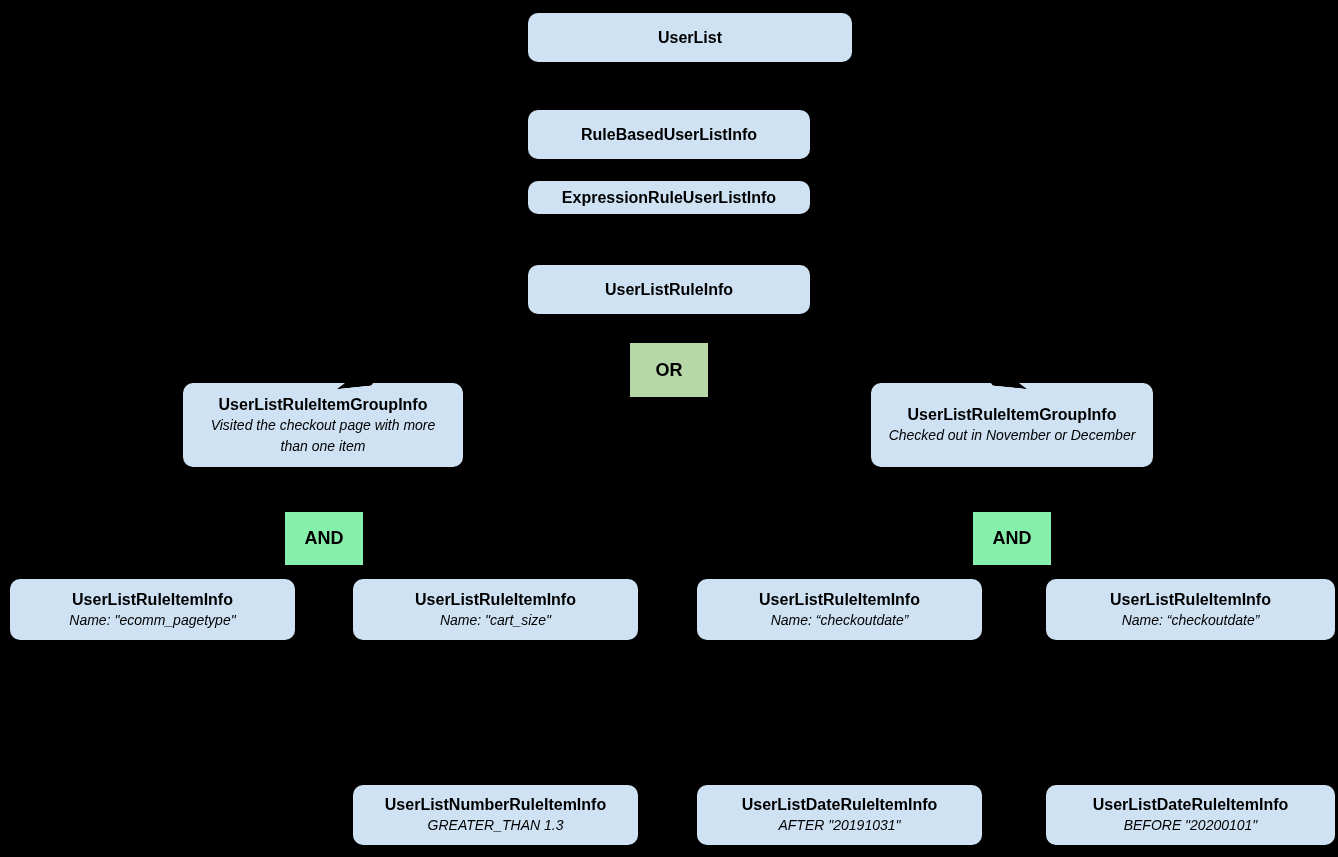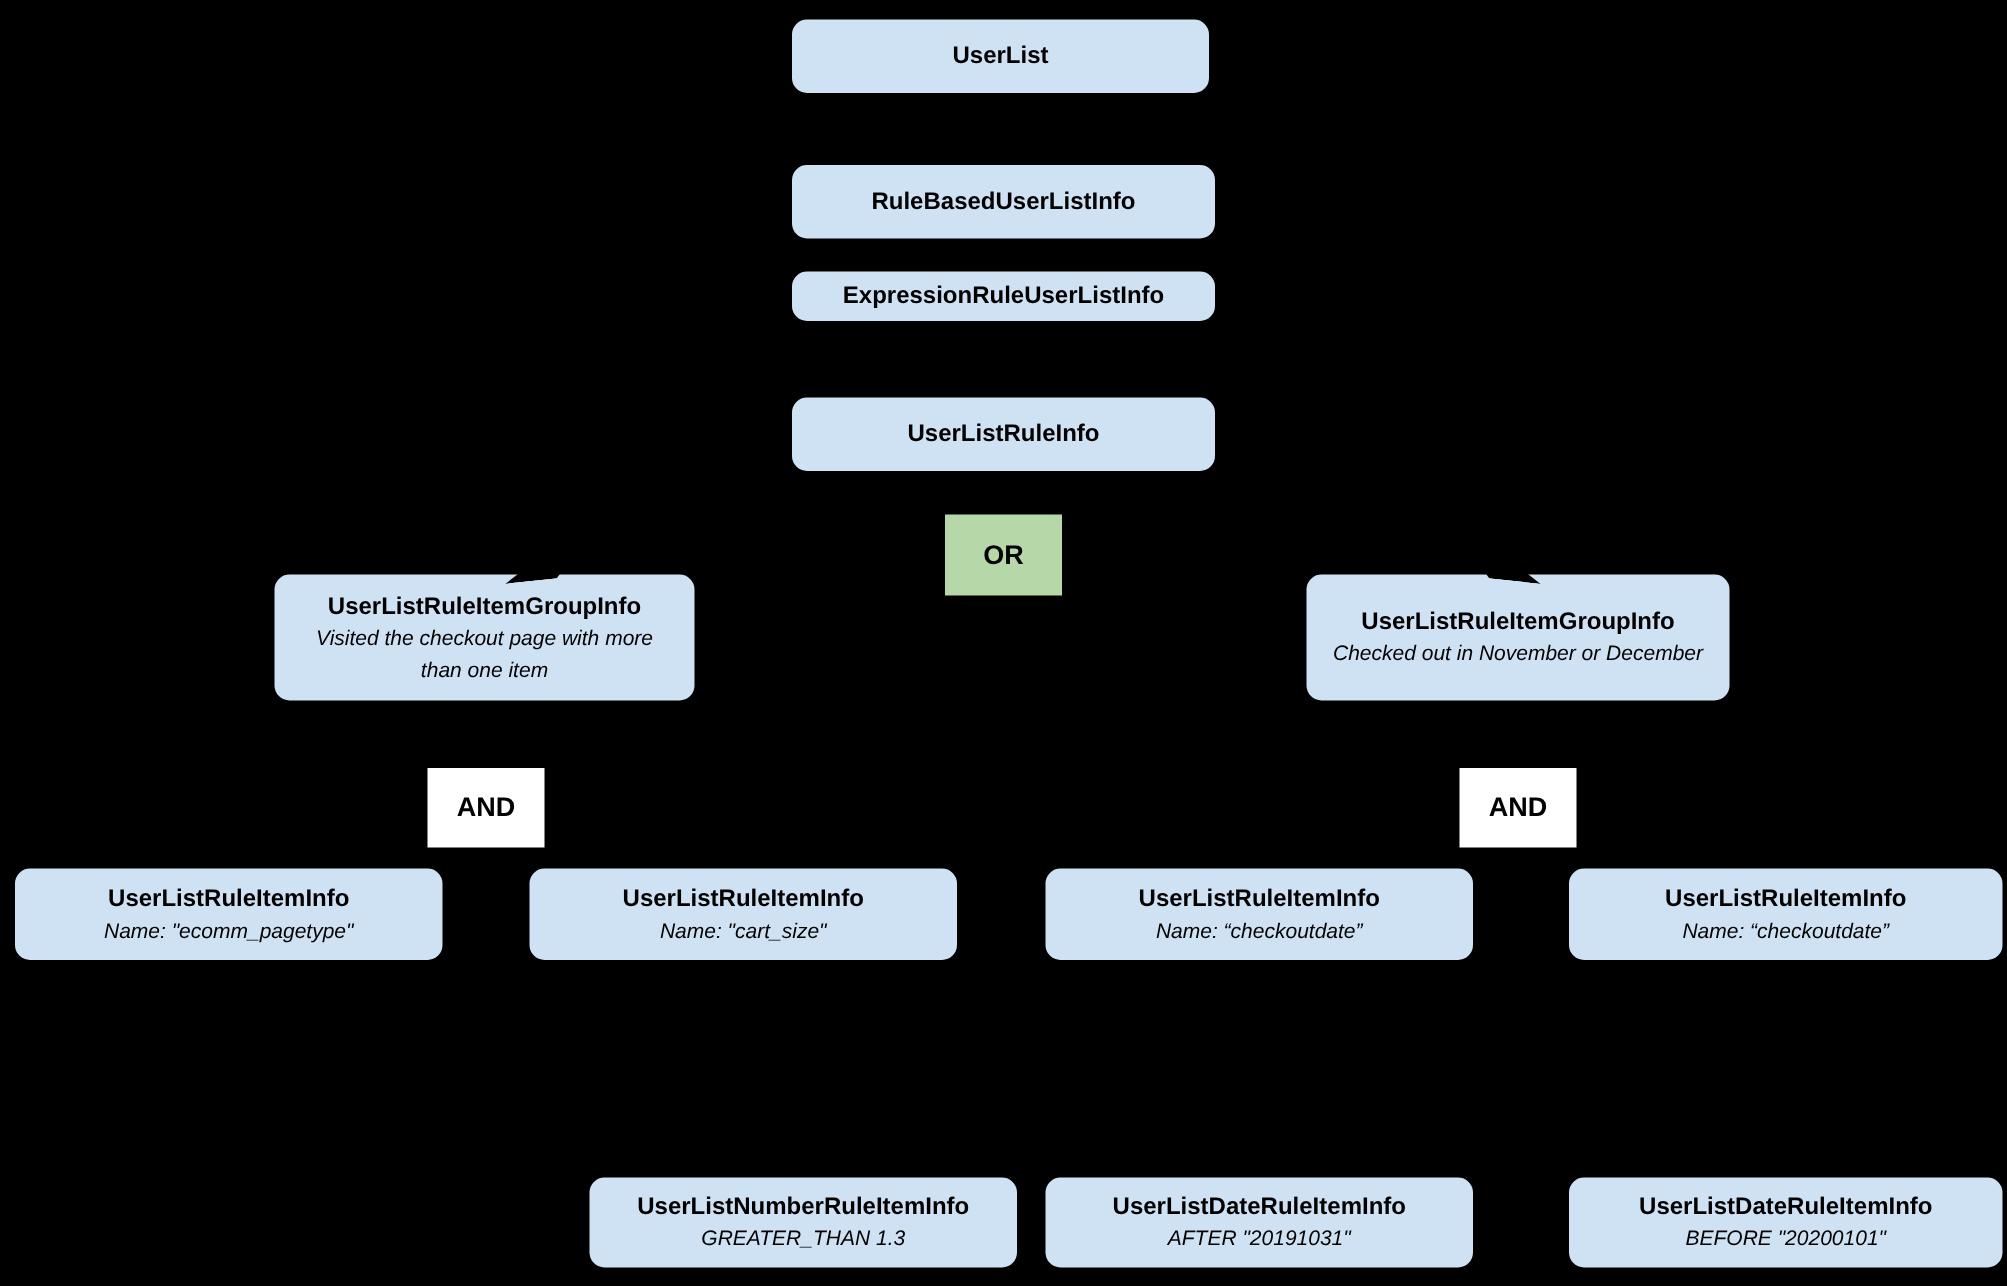--- a/index.html
+++ b/index.html
@@ -42,36 +42,36 @@
   .op {
     position: absolute;
     display: flex;
     align-items: center;
     justify-content: center;
     font-weight: bold;
     font-size: 18px;
     box-sizing: border-box;
   }
   .op.or  { background: #b6d7a8; }
-  .op.and { background: #ffffff; }
+  .op.and { background: #86efac; }
   .arrowhead {
     position: absolute;
     background: #000000;
     clip-path: polygon(0% 100%, 55% 0%, 100% 30%, 78% 100%);
     z-index: 3;
   }
   .arrowhead.flip { transform: scaleX(-1) rotate(-6deg); }
   .arrowhead.l { transform: rotate(-6deg); }
 </style>
 </head>
 <body>
 
 <div class="canvas">
 
-  <div class="node" style="left:528px; top:13px; width:278px; height:49px;">
+  <div class="node" style="left:528px; top:13px; width:324px; height:49px;">
     <span class="title">UserList</span>
   </div>
 
   <div class="node" style="left:528px; top:110px; width:282px; height:49px;">
     <span class="title">RuleBasedUserListInfo</span>
   </div>
 
   <div class="node" style="left:528px; top:181px; width:282px; height:33px;">
     <span class="title">ExpressionRuleUserListInfo</span>
   </div>
@@ -119,21 +119,21 @@
     <span class="title">UserListRuleItemInfo</span>
     <span class="desc">Name: “checkoutdate”</span>
   </div>
 
   <div class="node" style="left:1046px; top:579px; width:289px; height:61px;">
     <span class="title">UserListRuleItemInfo</span>
     <span class="desc">Name: “checkoutdate”</span>
   </div>
 
 
-  <div class="node" style="left:353px; top:785px; width:285px; height:60px;margin-left:40px;">
+  <div class="node" style="left:353px; top:785px; width:285px; height:60px;">
     <span class="title">UserListNumberRuleItemInfo</span>
     <span class="desc">GREATER_THAN 1.3</span>
   </div>
 
   <div class="node" style="left:697px; top:785px; width:285px; height:60px;">
     <span class="title">UserListDateRuleItemInfo</span>
     <span class="desc">AFTER "20191031"</span>
   </div>
 
   <div class="node" style="left:1046px; top:785px; width:289px; height:60px;">

